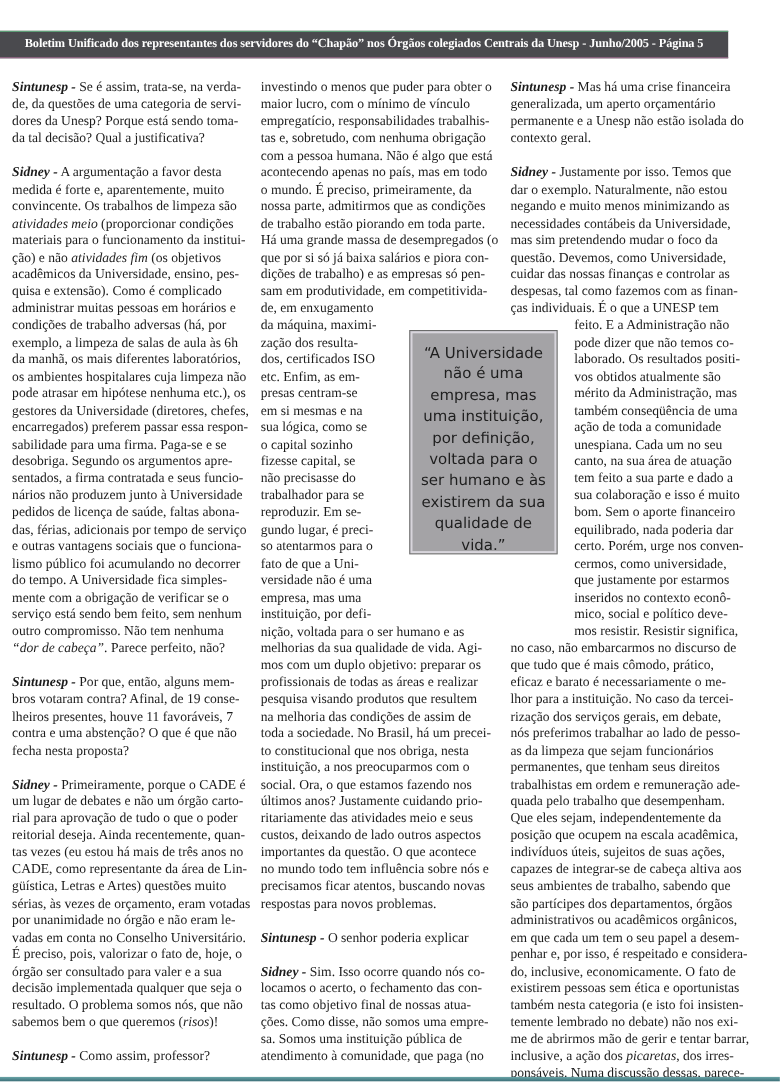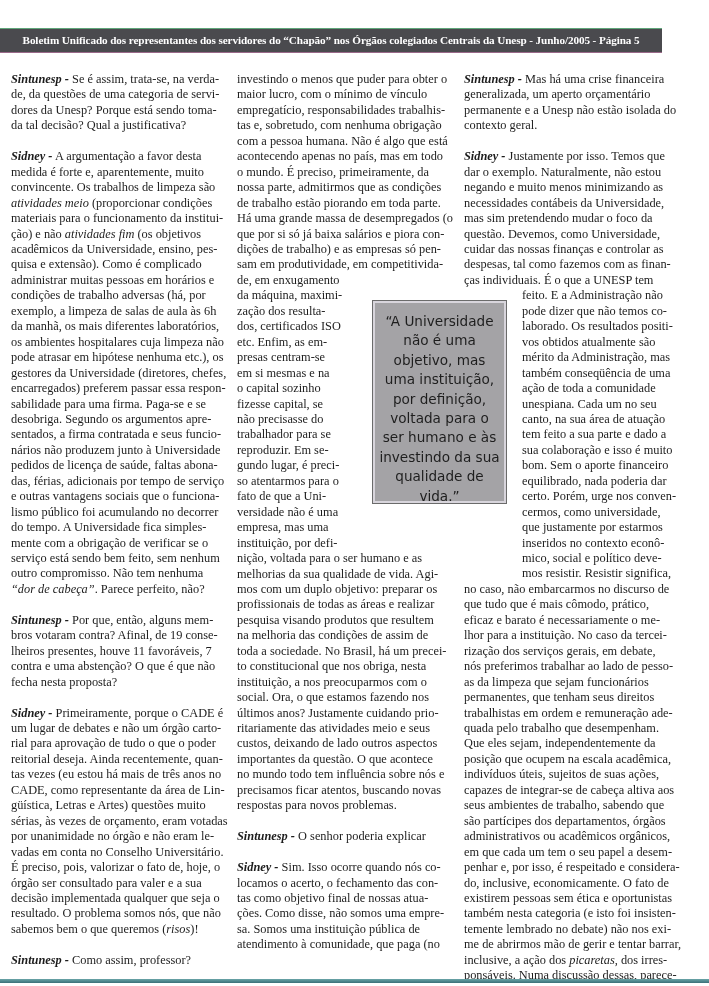--- a/index.html
+++ b/index.html
@@ -73,20 +73,21 @@
       <span class="line">que por si só já baixa salários e piora con-</span>
       <span class="line">dições de trabalho) e as empresas só pen-</span>
       <span class="line">sam em produtividade, em competitivida-</span>
       <span class="line">de, em enxugamento</span>
       <span class="line">da máquina, maximi-</span>
       <span class="line">zação dos resulta-</span>
       <span class="line">dos, certificados ISO</span>
       <span class="line">etc. Enfim, as em-</span>
       <span class="line">presas centram-se</span>
       <span class="line">em si mesmas e na</span>
+      <span class="line">sua lógica, como se</span>
       <span class="line">o capital sozinho</span>
       <span class="line">fizesse capital, se</span>
       <span class="line">não precisasse do</span>
       <span class="line">trabalhador para se</span>
       <span class="line">reproduzir. Em se-</span>
       <span class="line">gundo lugar, é preci-</span>
       <span class="line">so atentarmos para o</span>
       <span class="line">fato de que a Uni-</span>
       <span class="line">versidade não é uma</span>
       <span class="line">empresa, mas uma</span>
@@ -126,23 +127,23 @@
   <p>
     <span class="spk">Sidney -</span><span id="c3a"><span class=""> Justamente por isso. Temos que</span><span class="line">dar o exemplo. Naturalmente, não estou</span><span class="line">negando e muito menos minimizando as</span><span class="line">necessidades contábeis da Universidade,</span><span class="line">mas sim pretendendo mudar o foco da</span><span class="line">questão. Devemos, como Universidade,</span><span class="line">cuidar das nossas finanças e controlar as</span><span class="line">despesas, tal como fazemos com as finan-</span><span class="line">ças individuais. É o que a UNESP tem</span></span>
     <span id="c3ind"><span class="line" style="padding-left: 58px;">feito. E a Administração não</span><span class="line" style="padding-left: 58px;">pode dizer que não temos co-</span><span class="line" style="padding-left: 58px;">laborado. Os resultados positi-</span><span class="line" style="padding-left: 58px;">vos obtidos atualmente são</span><span class="line" style="padding-left: 58px;">mérito da Administração, mas</span><span class="line" style="padding-left: 58px;">também conseqüência de uma</span><span class="line" style="padding-left: 58px;">ação de toda a comunidade</span><span class="line" style="padding-left: 58px;">unespiana. Cada um no seu</span><span class="line" style="padding-left: 58px;">canto, na sua área de atuação</span><span class="line" style="padding-left: 58px;">tem feito a sua parte e dado a</span><span class="line" style="padding-left: 58px;">sua colaboração e isso é muito</span><span class="line" style="padding-left: 58px;">bom. Sem o aporte financeiro</span><span class="line" style="padding-left: 58px;">equilibrado, nada poderia dar</span><span class="line" style="padding-left: 58px;">certo. Porém, urge nos conven-</span><span class="line" style="padding-left: 58px;">cermos, como universidade,</span><span class="line" style="padding-left: 58px;">que justamente por estarmos</span><span class="line" style="padding-left: 58px;">inseridos no contexto econô-</span><span class="line" style="padding-left: 58px;">mico, social e político deve-</span><span class="line" style="padding-left: 58px;">mos resistir. Resistir significa,</span></span>
     <span id="c3full"><span class="line">no caso, não embarcarmos no discurso de</span><span class="line">que tudo que é mais cômodo, prático,</span><span class="line">eficaz e barato é necessariamente o me-</span><span class="line">lhor para a instituição. No caso da tercei-</span><span class="line">rização dos serviços gerais, em debate,</span><span class="line">nós preferimos trabalhar ao lado de pesso-</span><span class="line">as da limpeza que sejam funcionários</span><span class="line">permanentes, que tenham seus direitos</span><span class="line">trabalhistas em ordem e remuneração ade-</span><span class="line">quada pelo trabalho que desempenham.</span><span class="line">Que eles sejam, independentemente da</span><span class="line">posição que ocupem na escala acadêmica,</span><span class="line">indivíduos úteis, sujeitos de suas ações,</span><span class="line">capazes de integrar-se de cabeça altiva aos</span><span class="line">seus ambientes de trabalho, sabendo que</span><span class="line">são partícipes dos departamentos, órgãos</span><span class="line">administrativos ou acadêmicos orgânicos,</span><span class="line">em que cada um tem o seu papel a desem-</span><span class="line">penhar e, por isso, é respeitado e considera-</span><span class="line">do, inclusive, economicamente. O fato de</span><span class="line">existirem pessoas sem ética e oportunistas</span><span class="line">também nesta categoria (e isto foi insisten-</span><span class="line">temente lembrado no debate) não nos exi-</span><span class="line">me de abrirmos mão de gerir e tentar barrar,</span><span class="line">inclusive, a ação dos <i>picaretas</i>, dos irres-</span><span class="line">ponsáveis. Numa discussão dessas, parece-</span><span class="line">me não ser bom argumento invocar o mau</span></span>
   </p>
 </div>
 
 <div class="quote-box" id="pq">
     <span>“A Universidade</span>
     <span>não é uma</span>
-    <span>objetivo, mas</span>
+    <span>empresa, mas</span>
     <span>uma instituição,</span>
     <span>por definição,</span>
     <span>voltada para o</span>
     <span>ser humano e às</span>
-    <span>investindo da sua</span>
+    <span>existirem da sua</span>
     <span>qualidade de</span>
     <span>vida.”</span>
   </div>
 
 <div class="bottom-rule"></div>
 
 </body></html>

